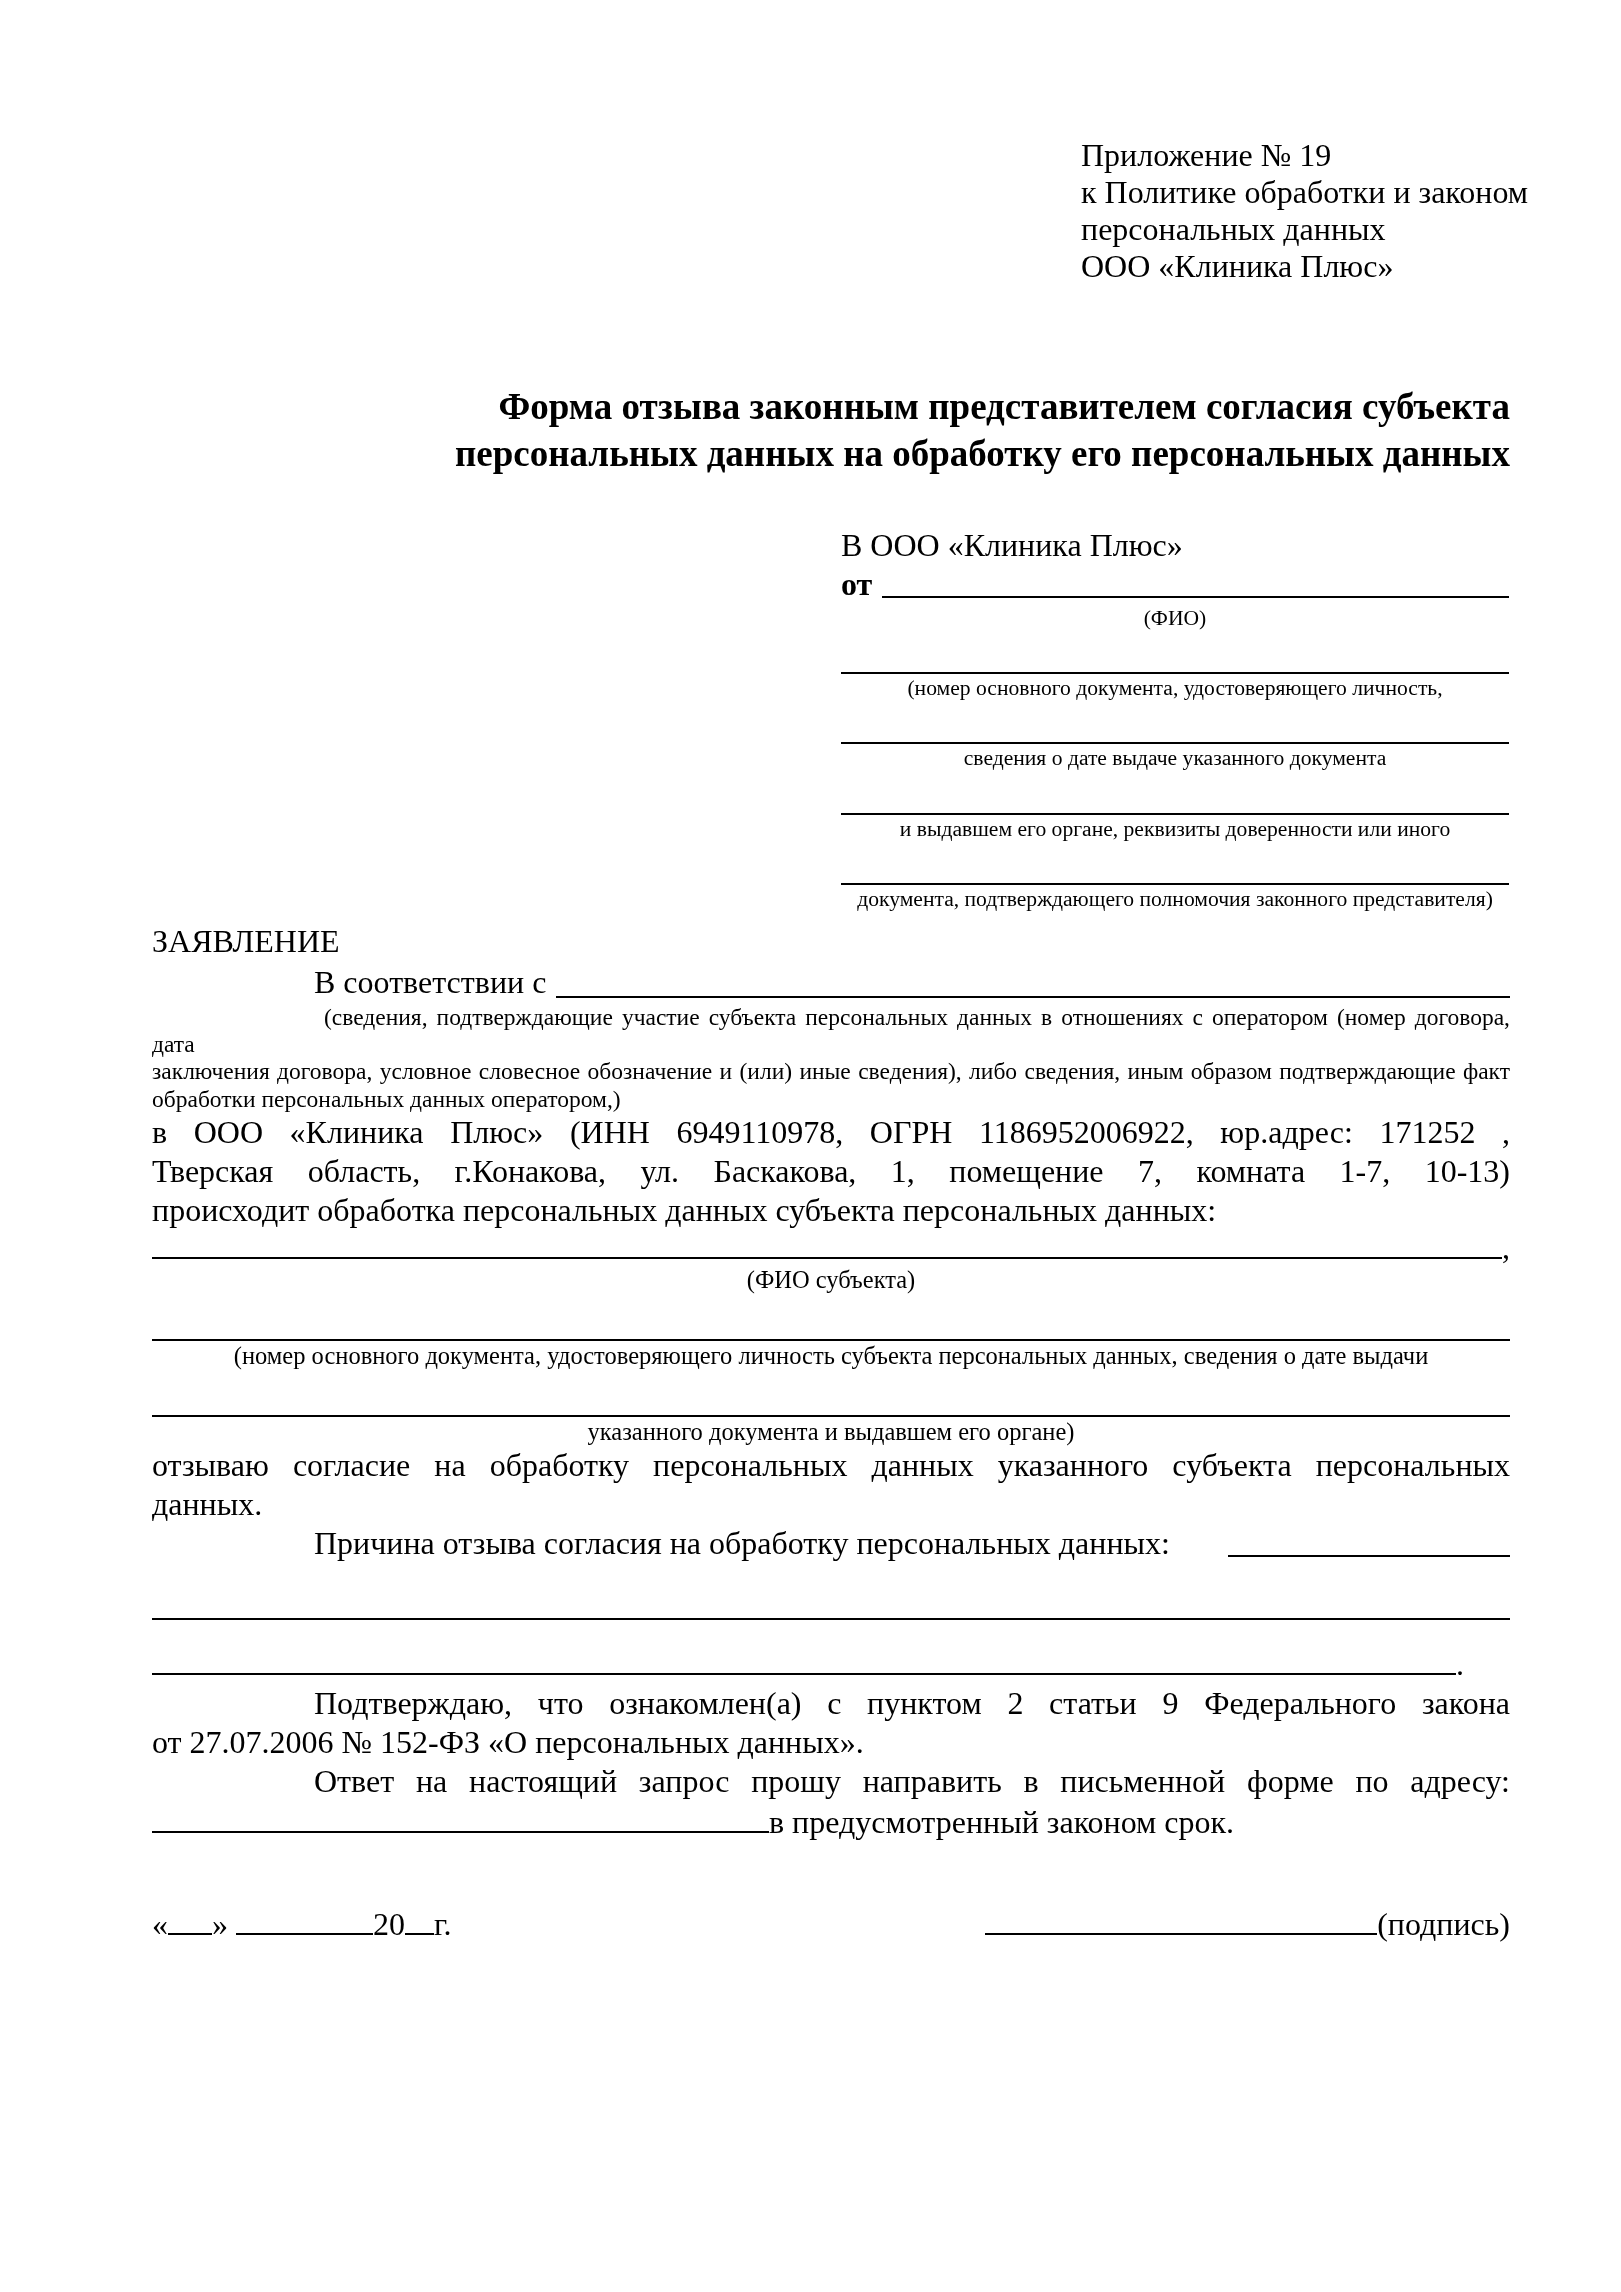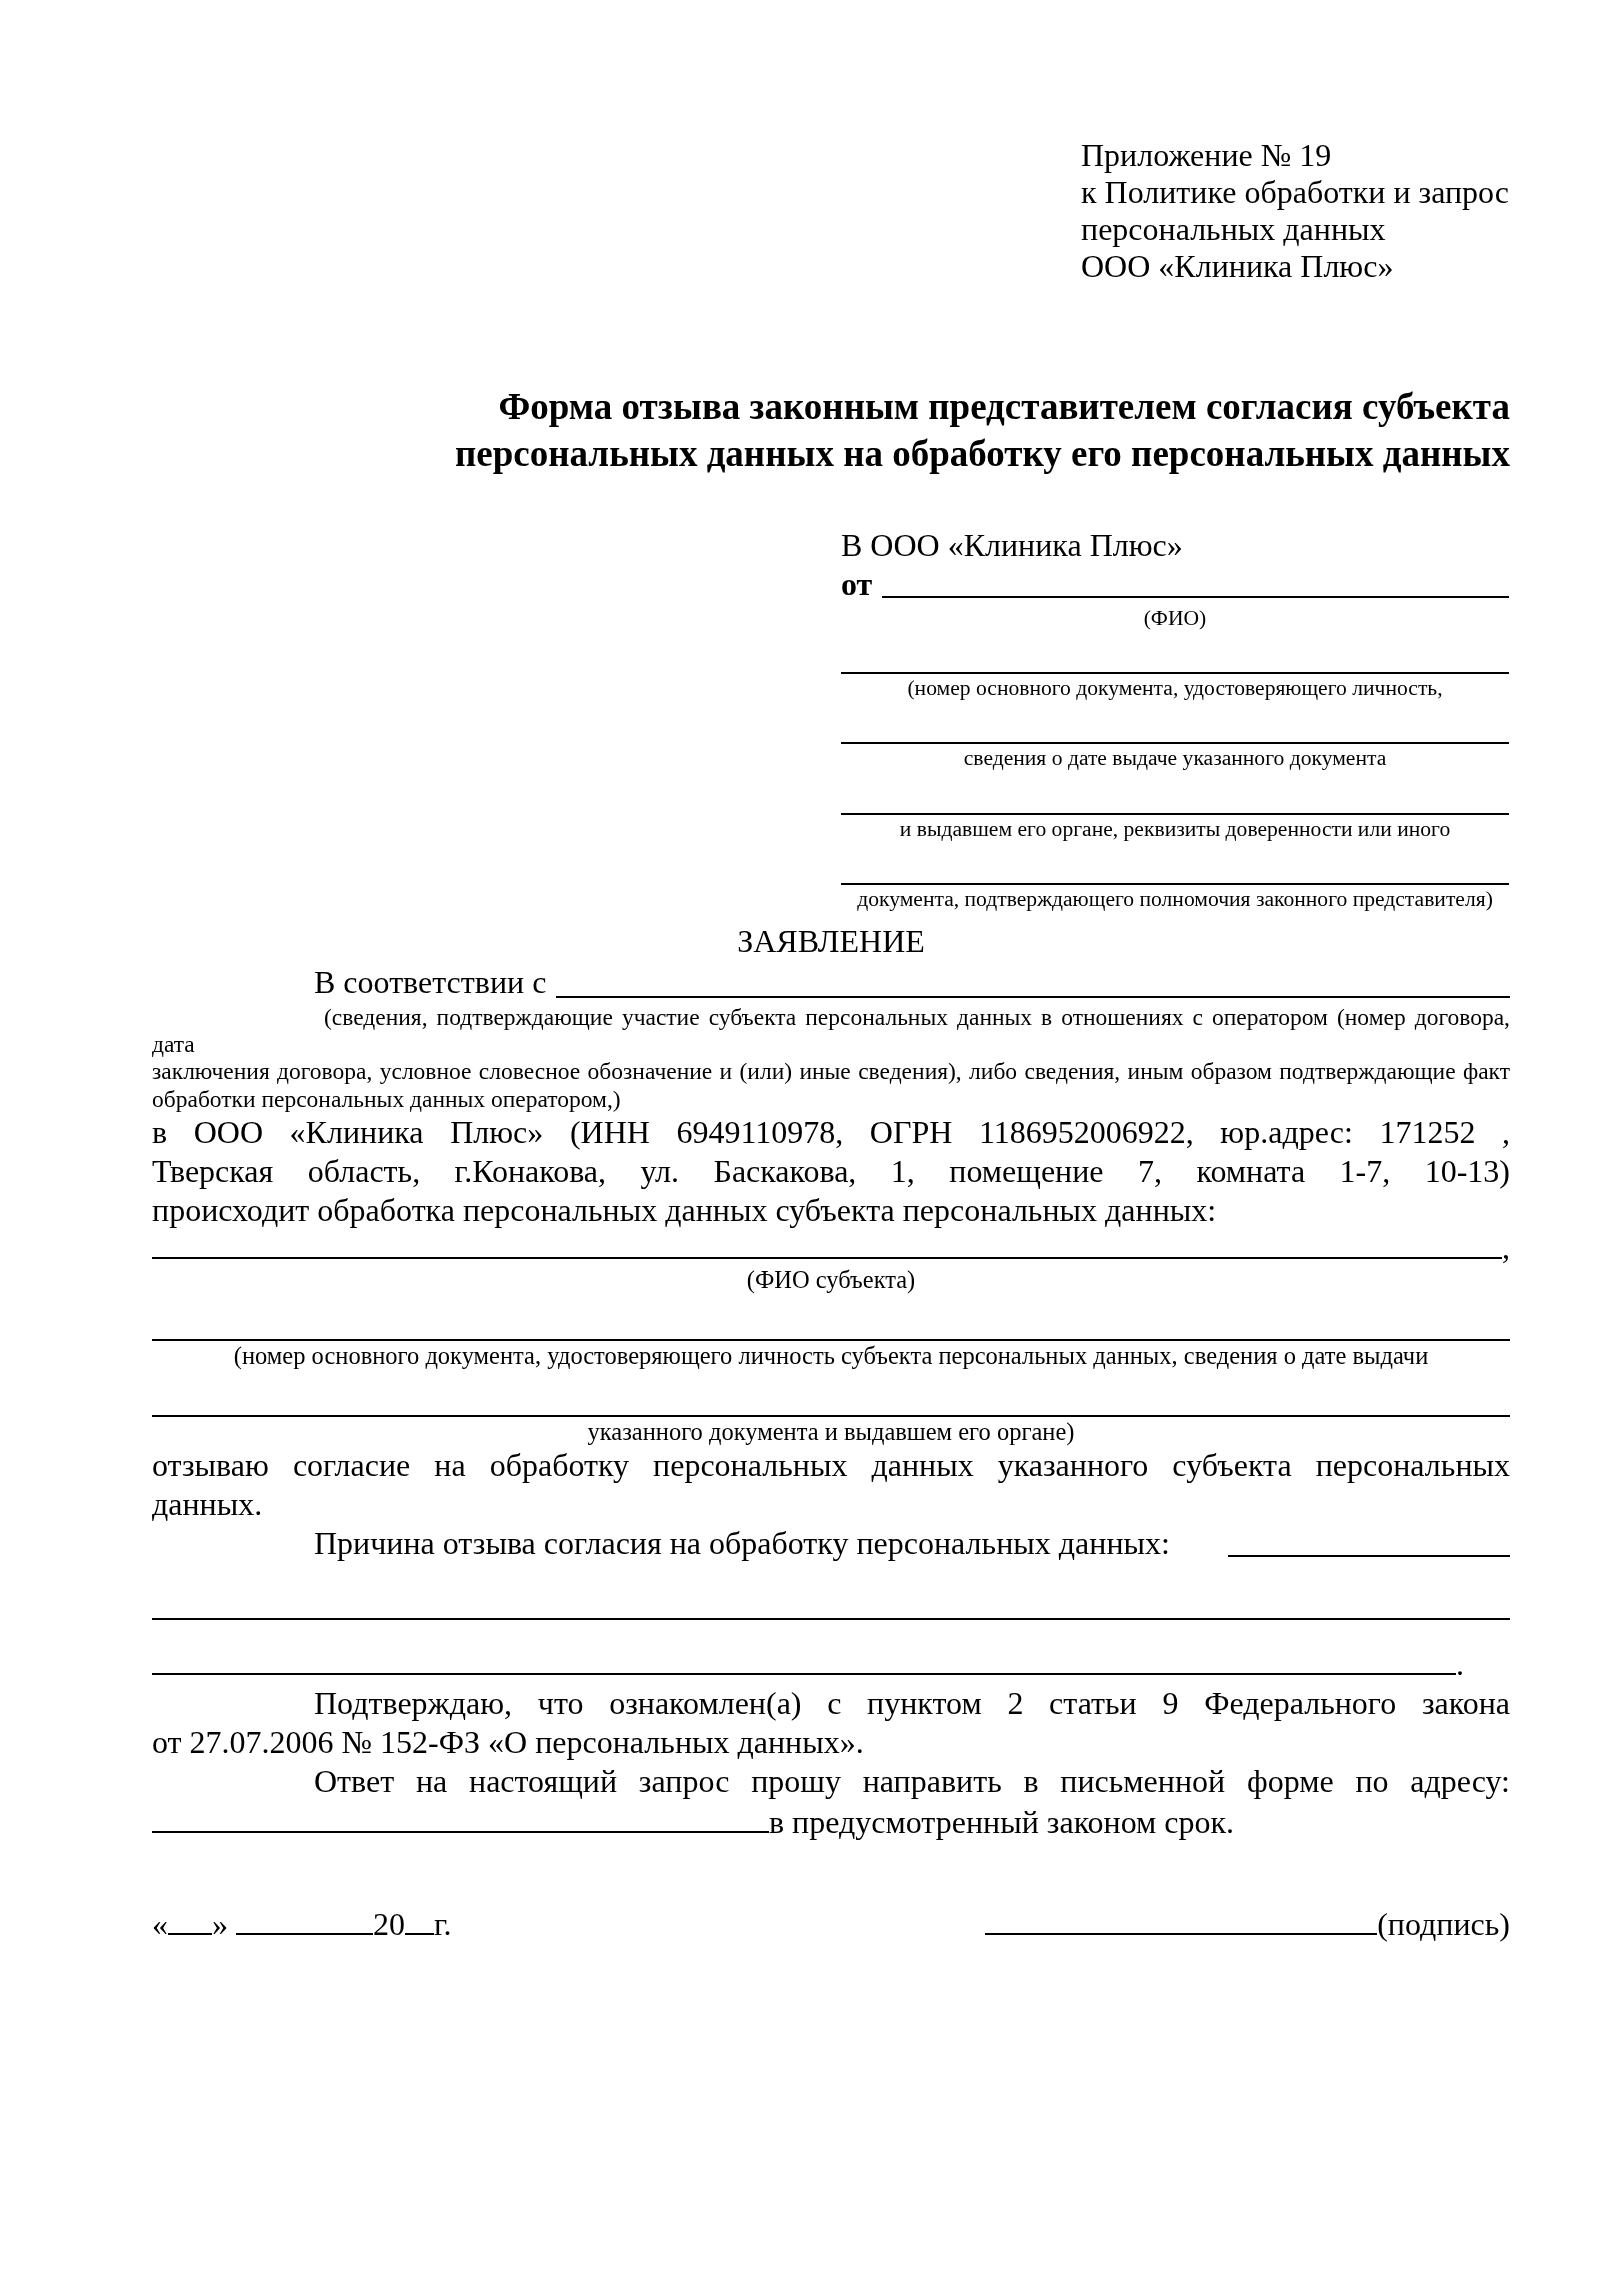--- a/index.html
+++ b/index.html
@@ -42,21 +42,21 @@
     font-size: 21.6px;
     line-height: 29px;
     text-align: center;
   }
   .addr-spacer { height: 13.7px; }
   .hr-addr { height: 25.5px; border-bottom: 2.9px solid #000; }
 
   .fill { flex: 1; border-bottom: 2.9px solid #000; margin-bottom: 5.9px; margin-left: 9.8px; }
 
   
-  .stmt-heading { margin-top: 7.8px; text-align: center; }
+  .stmt-heading { margin-top: 7.8px; text-align: left; }
   .accord-row { display: flex; align-items: flex-end; padding-left: 162px; line-height: 43px; }
 
   .fine-print {
     font-size: 23.5px;
     line-height: 27.4px;
   }
   .fine-print .fp-line { text-align: justify; text-align-last: justify; }
   .fine-print .fp-first { text-indent: 172px; font-family: Liberation Serif, serif; }
   .fine-print .fp-last { text-align: left; text-align-last: left; }
 
@@ -100,21 +100,21 @@
   }
 </style>
 </head>
 <body>
 
 <div class="page">
   <div class="content">
 
     <div class="header-block">
       <div>Приложение № 19</div>
-      <div>к Политике обработки и запрос</div>
+      <div>к Политике обработки и законом</div>
       <div>персональных данных</div>
       <div>ООО «Клиника Плюс»</div>
     </div>
 
     <div class="doc-title">
       <div>Форма отзыва законным представителем согласия субъекта</div>
       <div>персональных данных на обработку его персональных данных</div>
     </div>
 
     <div class="addr-block">

